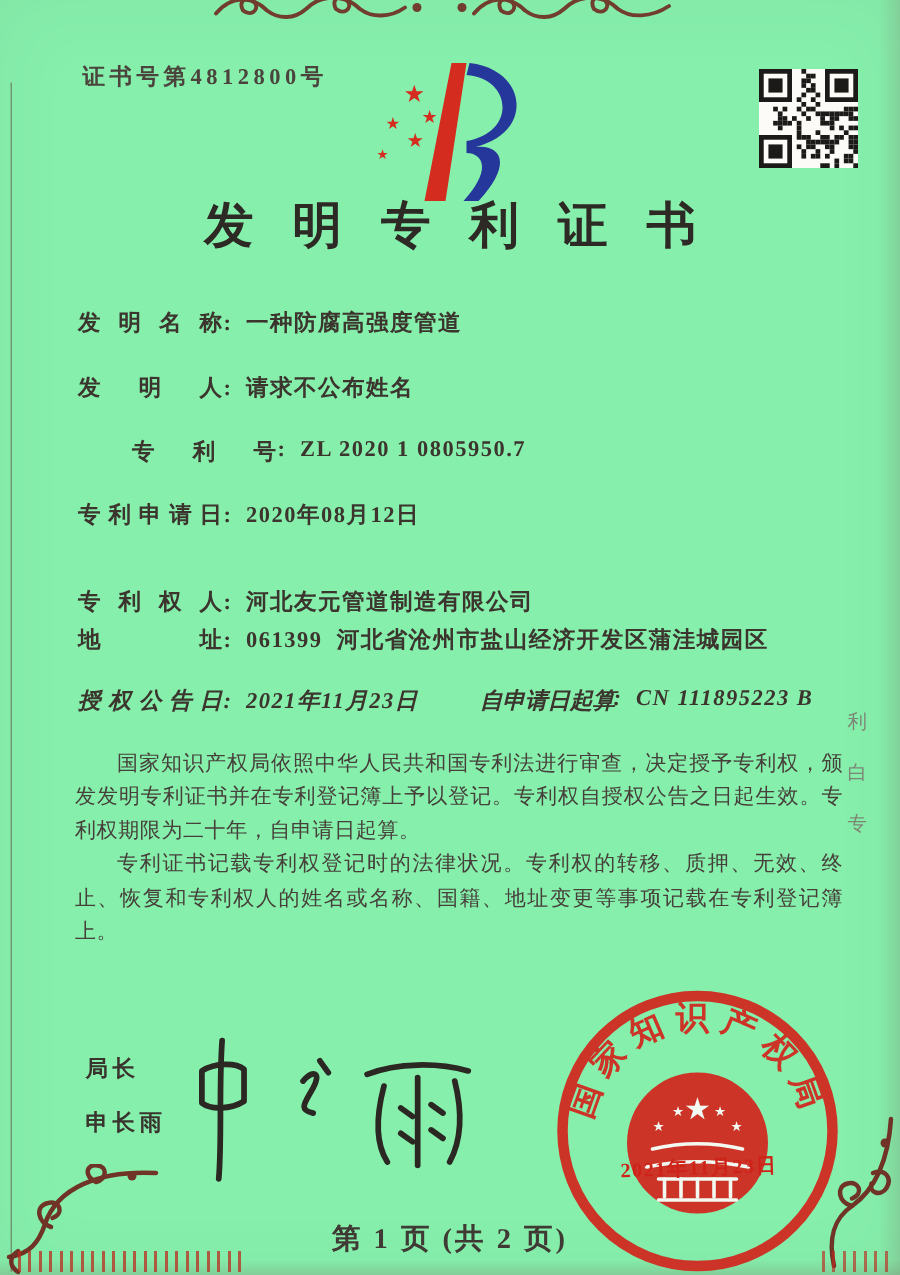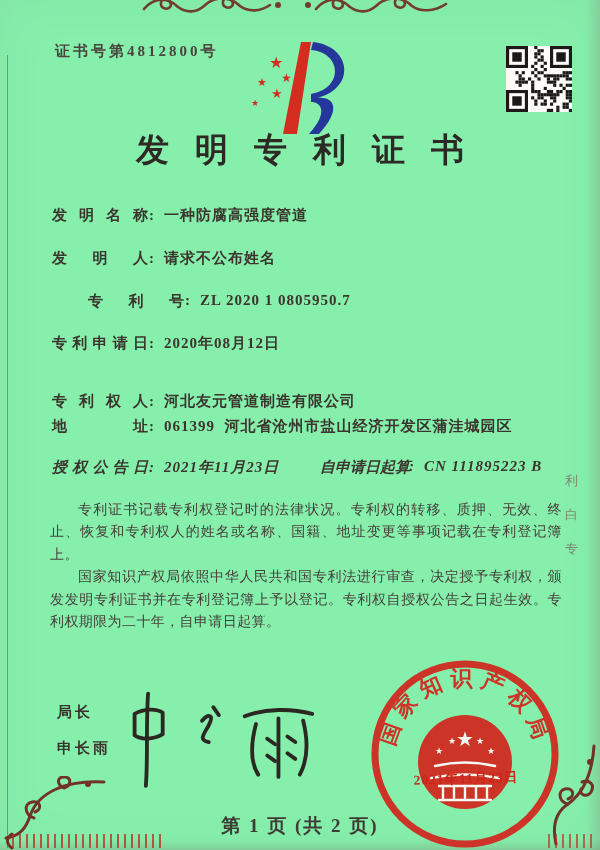--- a/index.html
+++ b/index.html
@@ -242,22 +242,22 @@
   <div class="grant-row">
     <span>
       <span class="flabel">授权公告日</span><span class="fcolon">:</span><span class="fvalue">2021年11月23日</span>
     </span>
     <span class="grant-right">
       <span class="flabel">自申请日起算</span><span class="fcolon">:</span><span class="fvalue">CN 111895223 B</span>
     </span>
   </div>
 
   <div class="body-text">
+    <p>国家知识产权局依照中华人民共和国专利法进行审查，决定授予专利权，颁发发明专利证书并在专利登记簿上予以登记。专利权自授权公告之日起生效。专利权期限为二十年，自申请日起算。</p>
     <p>专利证书记载专利权登记时的法律状况。专利权的转移、质押、无效、终止、恢复和专利权人的姓名或名称、国籍、地址变更等事项记载在专利登记簿上。</p>
-    <p>国家知识产权局依照中华人民共和国专利法进行审查，决定授予专利权，颁发发明专利证书并在专利登记簿上予以登记。专利权自授权公告之日起生效。专利权期限为二十年，自申请日起算。</p>
   </div>
 
   <div class="edge-artifacts">
     <span>利</span>
     <span>白</span>
     <span>专</span>
   </div>
 
   <div class="signer">
     <div>局长</div>

